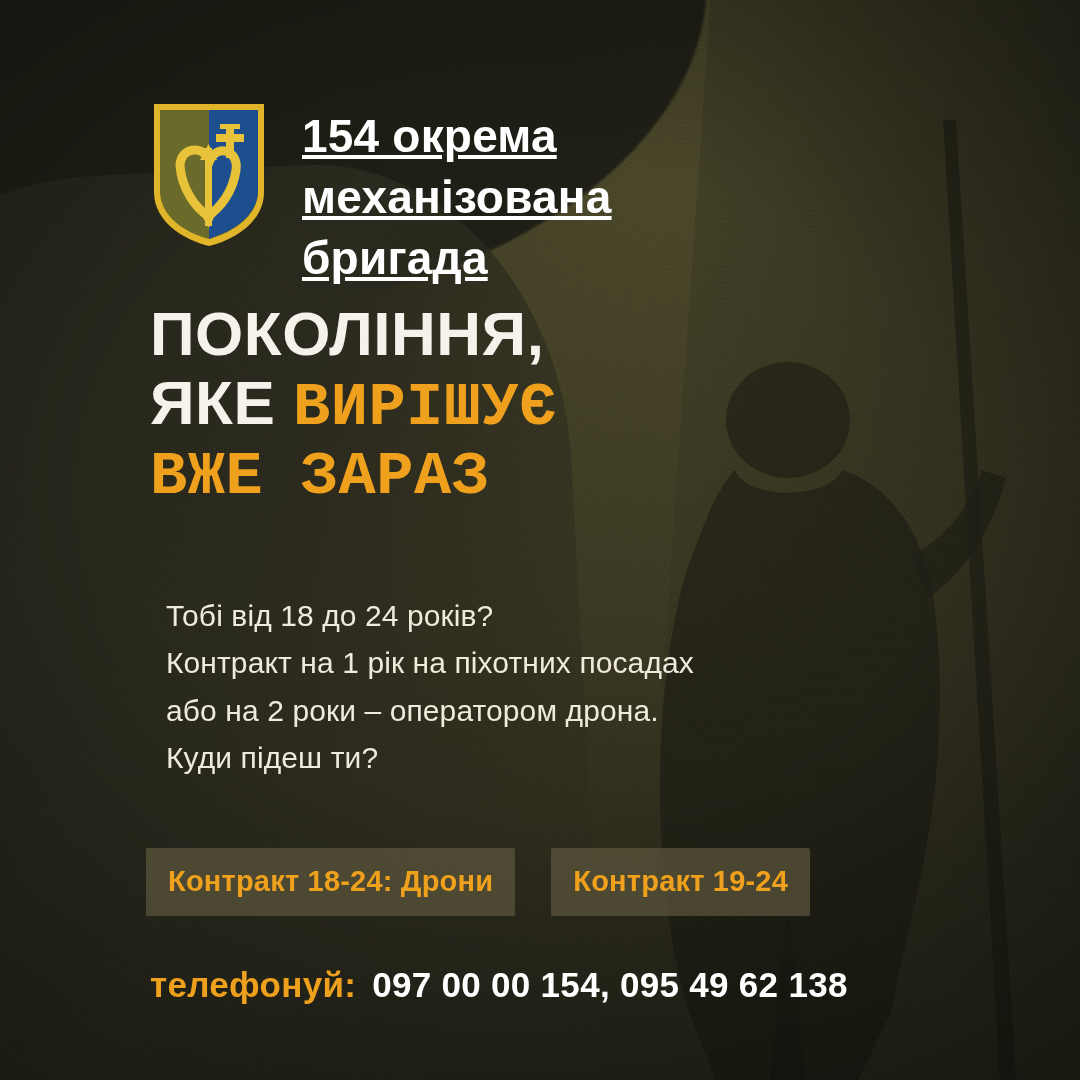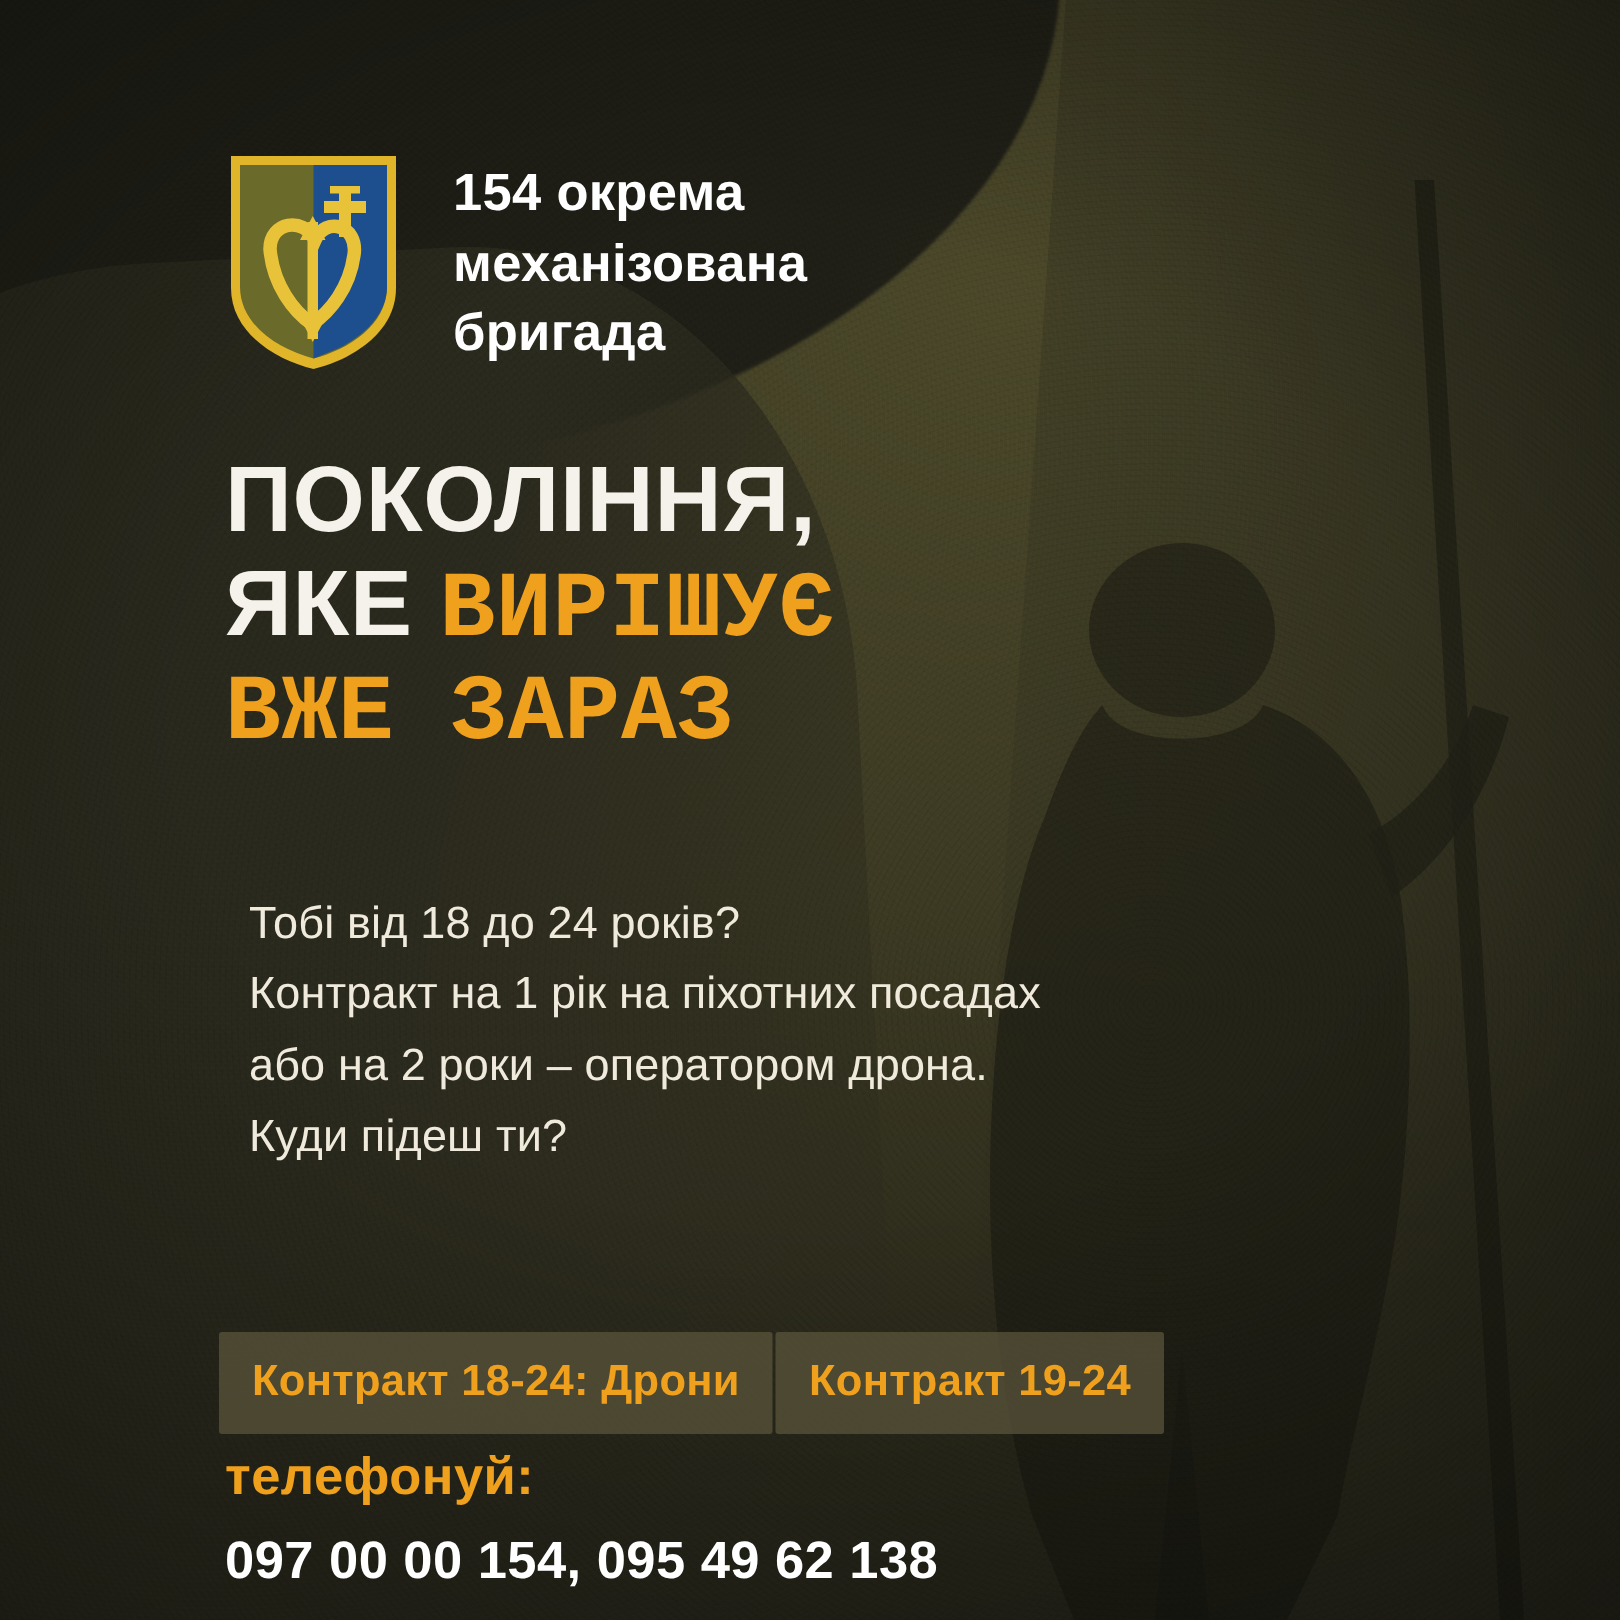--- a/index.html
+++ b/index.html
@@ -88,26 +88,27 @@
     left: 150px;
     top: 100px;
     display: flex;
     align-items: flex-start;
     gap: 34px;
   }
   .emblem { width: 118px; height: 150px; flex: 0 0 auto; }
   .brigade-name {
     margin: 0;
     color: #ffffff;
-    font-size: 35px;
+    font-size: 46px;
     font-weight: bold;
     line-height: 1.33;
     letter-spacing: .2px;
     white-space: pre-line;
     padding-top: 6px;
+    text-decoration: underline;
   }
 
   
   .headline {
     position: absolute;
     left: 150px;
     top: 300px;
     margin: 0;
     font-size: 62px;
     font-weight: bold;
@@ -130,22 +131,21 @@
     white-space: pre-line;
     letter-spacing: .1px;
   }
 
   
   .tags {
     position: absolute;
     left: 146px;
     top: 848px;
     display: flex;
-    gap: 2px;
-    margin-top: 40px;
+    gap: 36px;
   }
   .tag {
     background: rgba(92,86,60,.72);
     color: #efa01d;
     font-size: 29px;
     font-weight: bold;
     padding: 19px 22px 20px;
     line-height: 1;
     border: none;
     border-radius: 2px;
@@ -153,26 +153,25 @@
     cursor: pointer;
     white-space: nowrap;
   }
 
   
   .phone-row {
     position: absolute;
     left: 150px;
     top: 965px;
     display: flex;
-    align-items: flex-start;
+    align-items: flex-end;
     gap: 16px;
     font-size: 35px;
     font-weight: bold;
     letter-spacing: .3px;
-    flex-direction: column;
   }
   .phone-label { color: #efa01d; }
   .phone-numbers { color: #ffffff; }
 </style>
 </head>
 <body>
 
 <div id="poster">
 
   <div class="bg-base"></div>

